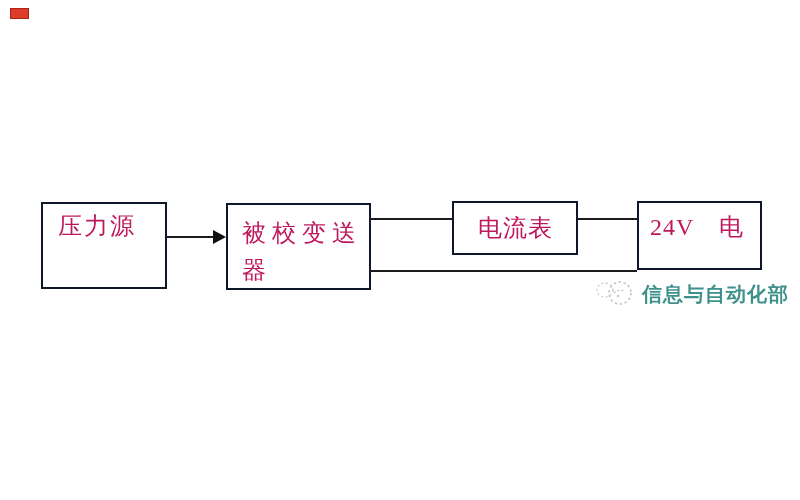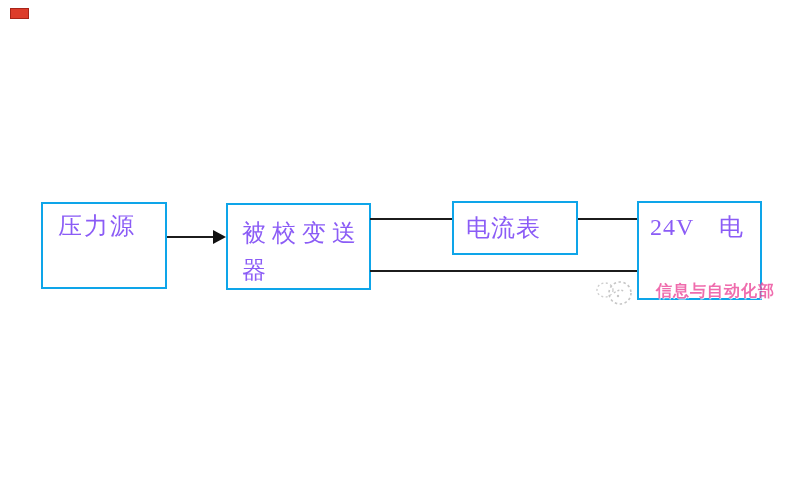--- a/index.html
+++ b/index.html
@@ -6,41 +6,41 @@
   .canvas{
     position:relative;width:800px;height:500px;background:#ffffff;overflow:hidden;
     font-family:"Liberation Serif","DejaVu Serif",serif;color:#000;
   }
   .red-marker{
     position:absolute;left:10px;top:8px;width:19px;height:11px;
     background:#dd3c2a;border:1px solid #a82418;box-sizing:border-box;
   }
   .node{
     position:absolute;box-sizing:border-box;background:#ffffff;
-    border:2px solid #0ea5e9;font-size:24px;line-height:37px;color:#8b5cf6;
+    border:2px solid #0f172a;font-size:24px;line-height:37px;color:#be185d;
   }
   .node-pressure{left:41px;top:202px;width:126px;height:87px;padding:4px 0 0 15px;letter-spacing:2px;}
   .node-transmitter{left:226px;top:203px;width:145px;height:87px;padding:10px 0 0 14px;letter-spacing:6px;word-break:break-all;}
-  .node-ammeter{left:452px;top:201px;width:126px;height:54px;padding:7px 0 0 12px;letter-spacing:1px;}
-  .node-power{left:637px;top:201px;width:125px;height:99px;padding:6px 0 0 11px;letter-spacing:1px;}
+  .node-ammeter{left:452px;top:201px;width:126px;height:54px;padding:7px 0 0 24px;letter-spacing:1px;}
+  .node-power{left:637px;top:201px;width:125px;height:69px;padding:6px 0 0 11px;letter-spacing:1px;}
   .node-power .pline{display:block;height:37px;line-height:37px;white-space:pre;}
   .wire{position:absolute;height:2px;background:#1c1c1c;}
   .wire-top-a{left:370px;top:218px;width:82px;}
   .wire-top-b{left:578px;top:218px;width:59px;}
   .wire-bottom{left:370px;top:270px;width:267px;}
   .arrow-shaft{position:absolute;left:167px;top:236px;width:47px;height:2px;background:#1c1c1c;}
   .arrow-head{
     position:absolute;left:213px;top:230px;width:0;height:0;
     border-left:13px solid #111;border-top:7px solid transparent;border-bottom:7px solid transparent;
   }
   .watermark{position:absolute;left:592px;top:278px;display:flex;align-items:flex-start;opacity:0.8;}
   .watermark-logo{width:46px;height:32px;flex:0 0 auto;}
   .watermark-text{
-    margin-left:18px;padding-top:3px;font-size:16px;font-weight:bold;letter-spacing:1px;
-    color:#ec4899;text-shadow:0.5px 0.5px 0 #ffffff;white-space:nowrap;
+    margin-left:4px;padding-top:3px;font-size:20px;font-weight:bold;letter-spacing:1px;
+    color:#0f766e;text-shadow:0.5px 0.5px 0 #ffffff;white-space:nowrap;
     font-family:"Liberation Serif","DejaVu Serif",serif;
   }
 </style>
 </head>
 <body>
 
 <div class="canvas">
 
   <div class="red-marker"></div>
 

